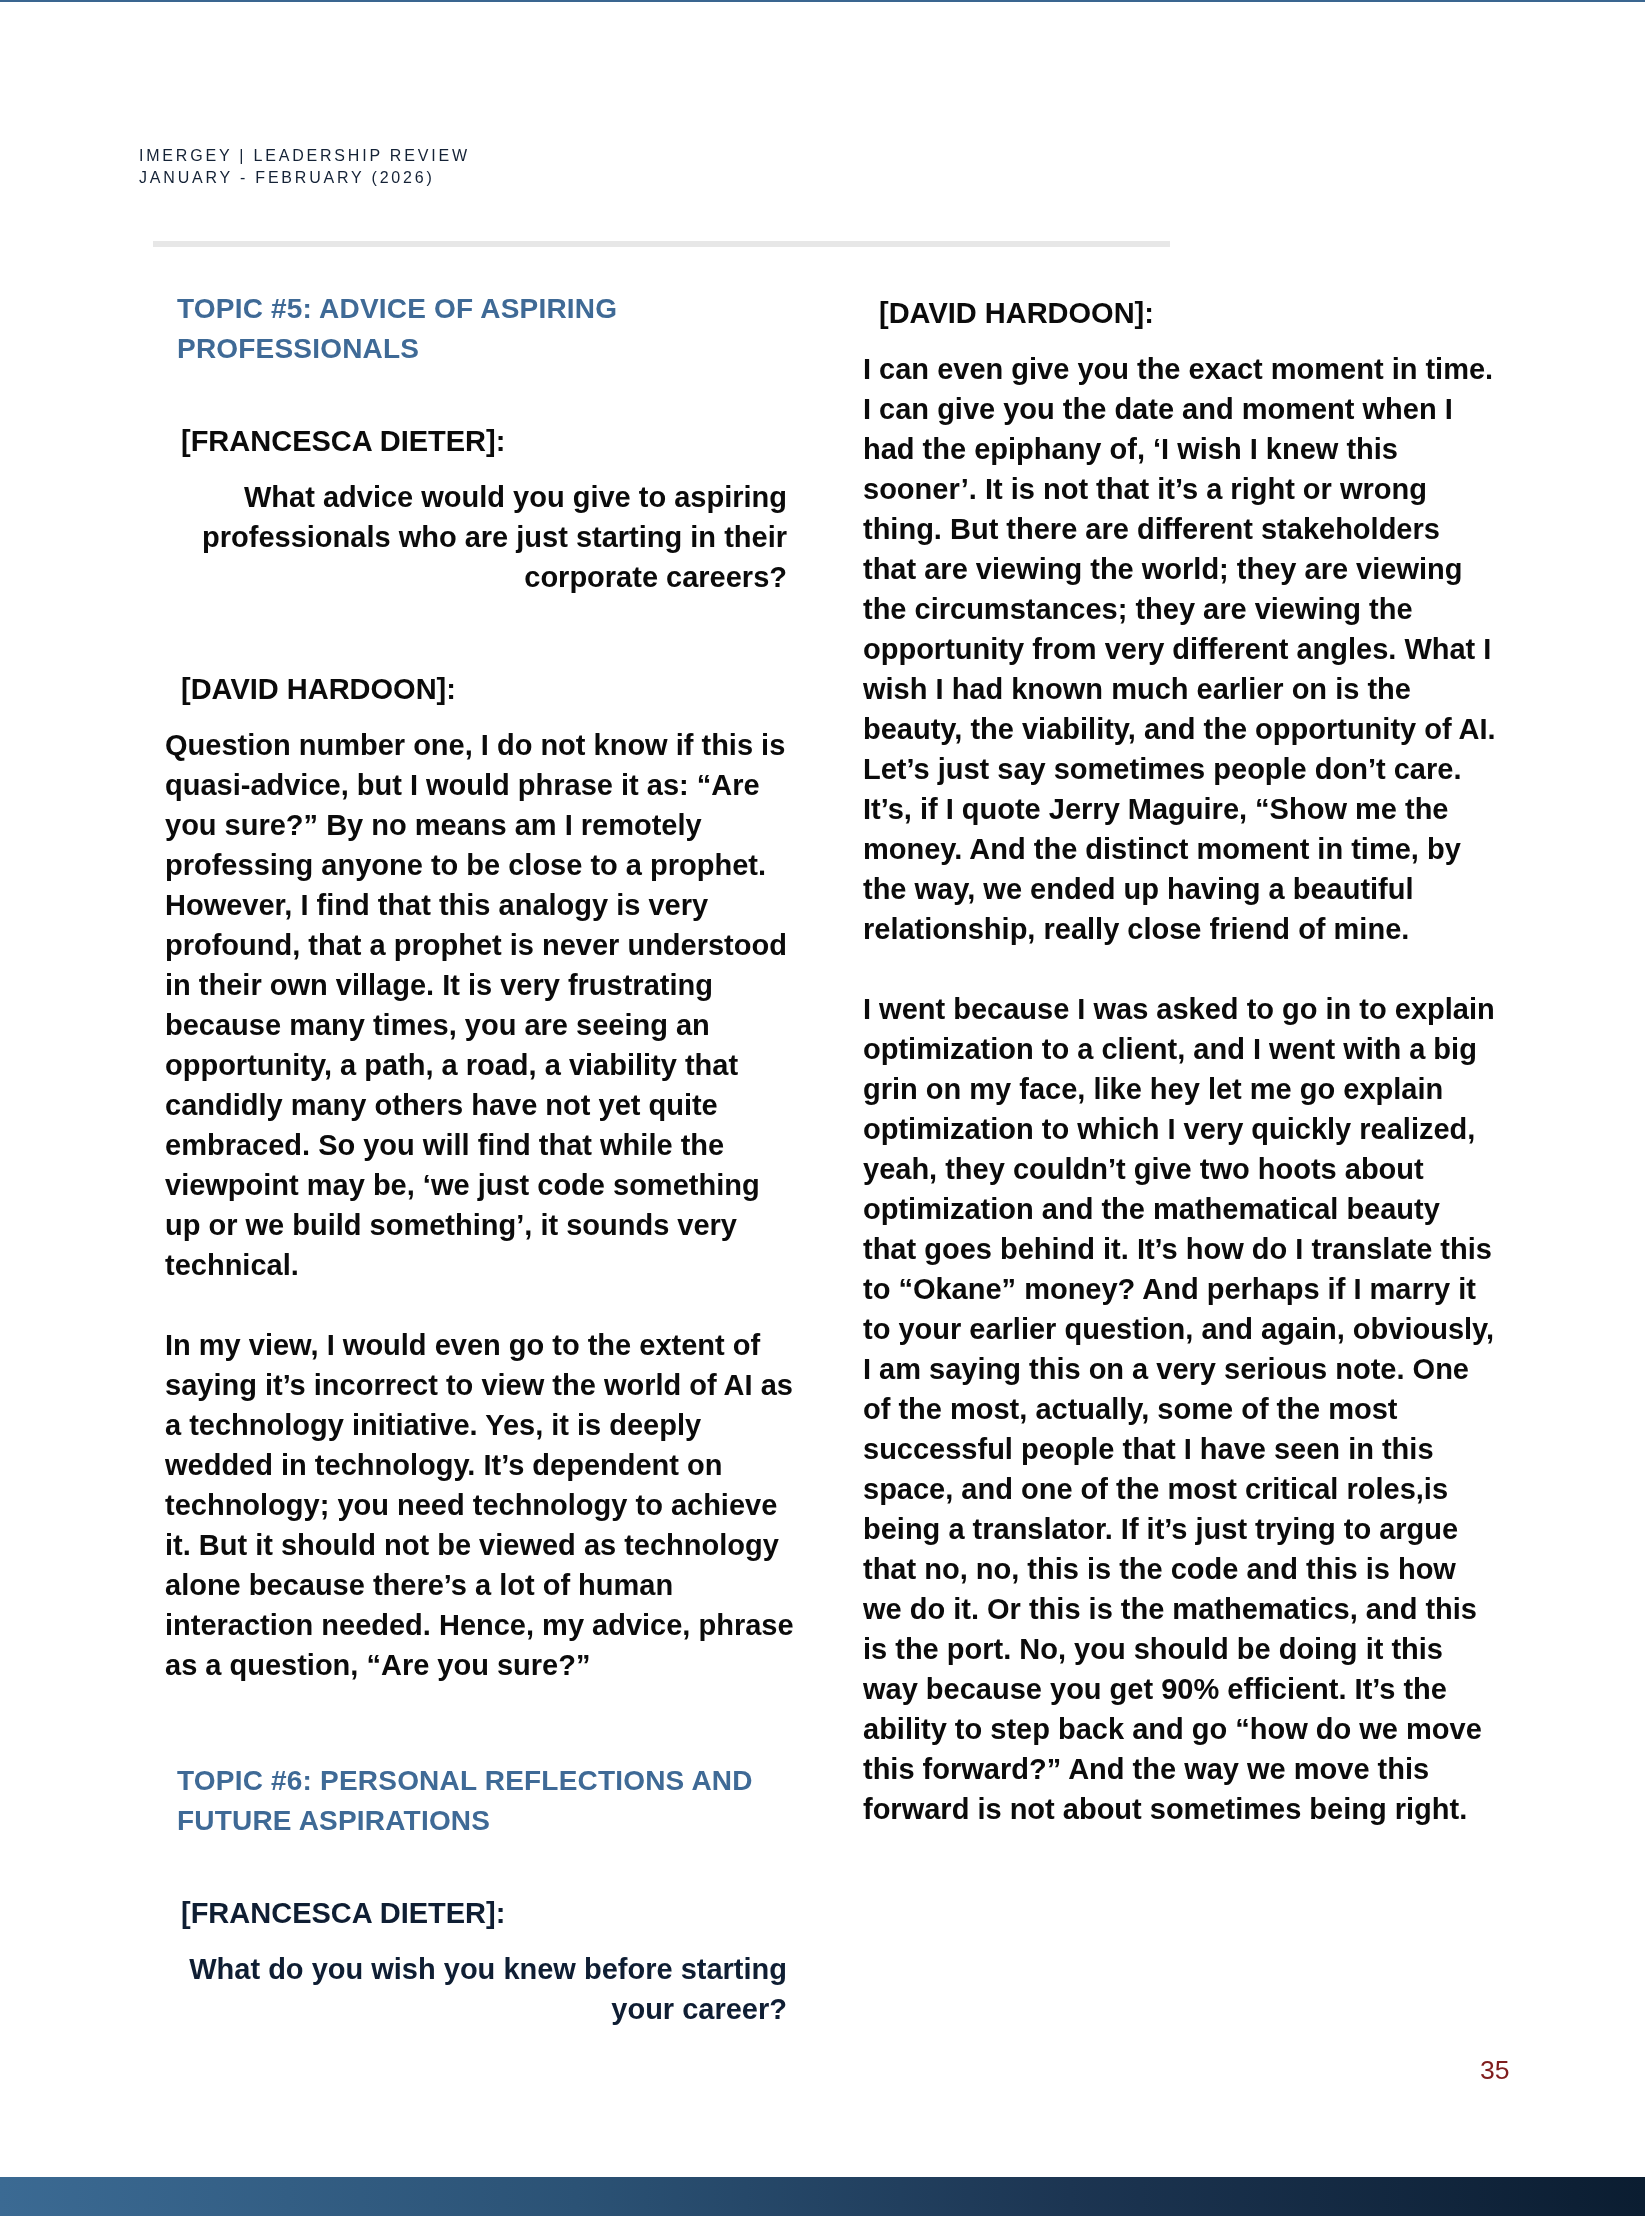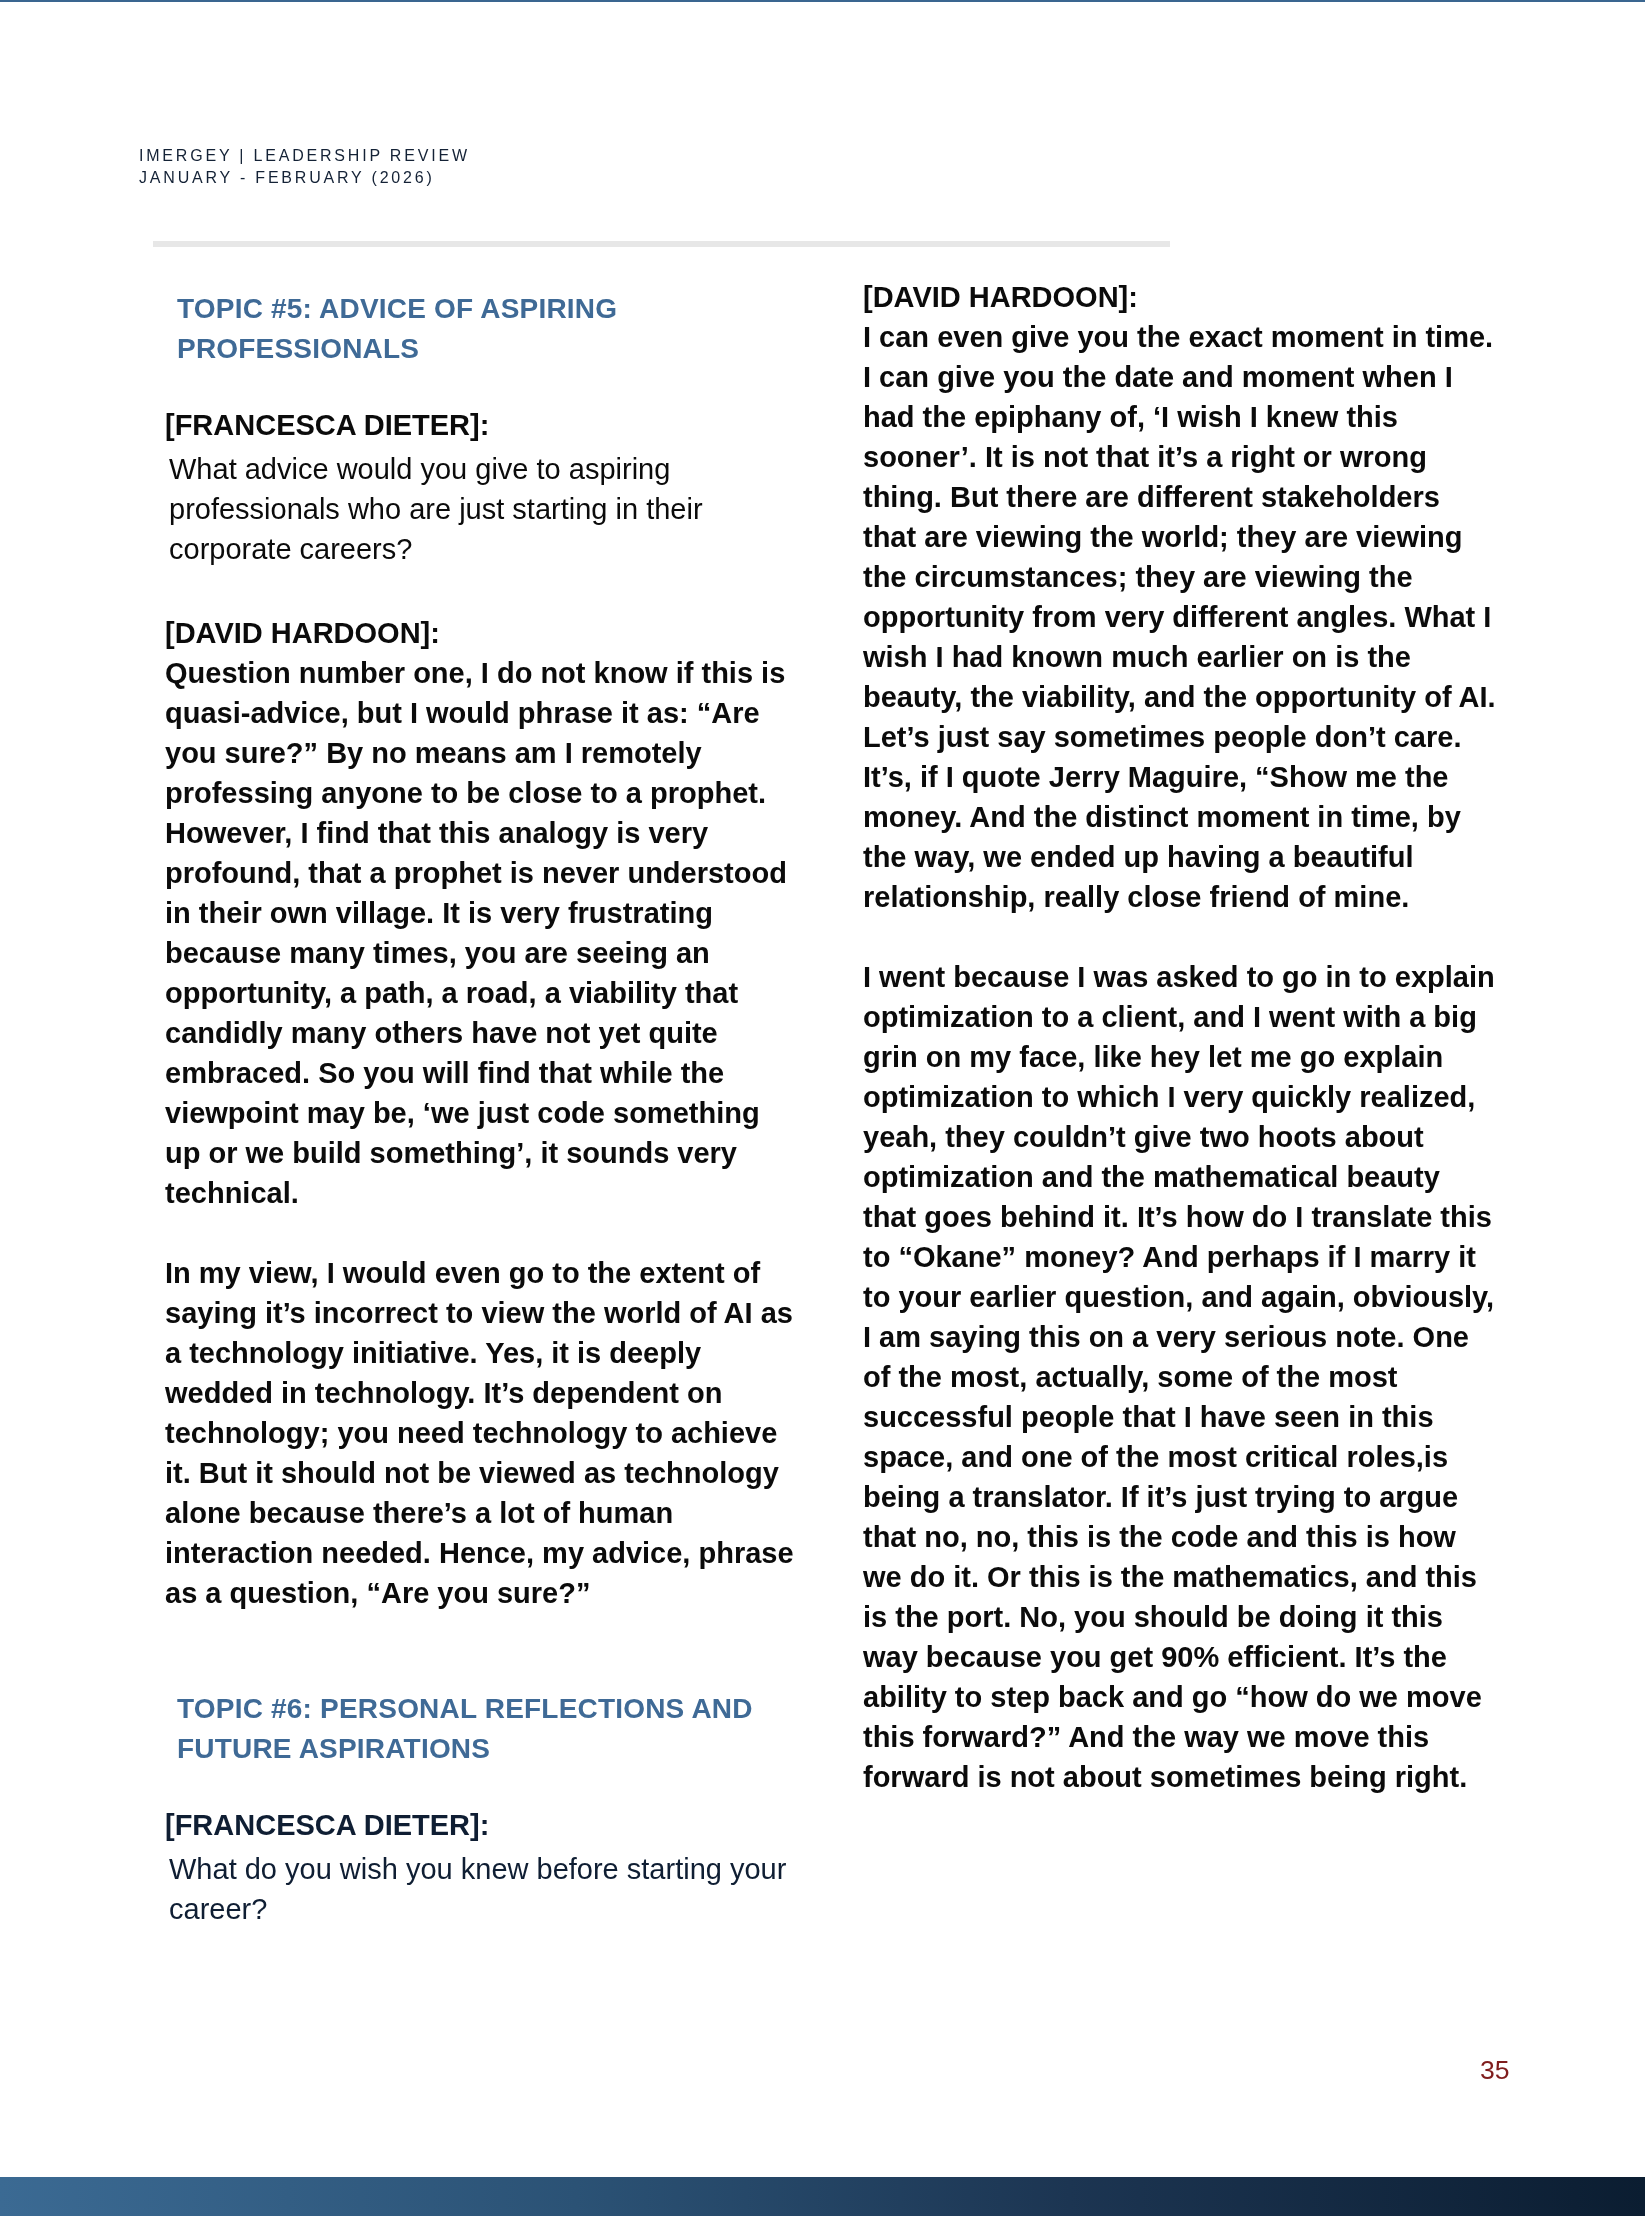--- a/index.html
+++ b/index.html
@@ -10,22 +10,22 @@
     color: #0b0b0b;
   }
   .top-rule { position: absolute; left: 0; top: 0; width: 1646px; height: 1.8px; background: #3a6690; }
   .masthead { position: absolute; left: 139px; top: 145px; font-size: 16px; letter-spacing: 2.8px;
     color: #142236; line-height: 22px; text-transform: uppercase; }
   .divider { position: absolute; left: 153px; top: 241px; width: 1017px; height: 6.2px; background: #e7e7e7; }
   .col { position: absolute; top: 277px; width: 638px; font-size: 29px; line-height: 40px; }
   .col.left { left: 165px; }
   .col.right { left: 863px; }
   .topic { color: #3f6a96; font-weight: bold; font-size: 28px; line-height: 40px; margin: 12px; letter-spacing: 0.2px; }
-  .speaker { font-weight: bold; margin: 0; }
-  .question { font-weight: normal; margin: 4px; }
+  .speaker { font-weight: bold; margin: 16px; }
+  .question { font-weight: bold; margin: 16px; text-align: right; }
   .para { margin: 0; font-weight: bold; }
   .gap-s { height: 24px; }
   .gap-m { height: 40px; }
   .navy { color: #0f1e33; }
   .page-number { position: absolute; left: 1480px; top: 2055px; font-size: 26.6px; color: #7f1d1d; }
   .footer-bar { position: absolute; left: 0; top: 2177px; width: 1646px; height: 40px;
     background: linear-gradient(90deg, #3b6a93 0%, #2b5275 35%, #1c3552 65%, #0b1d31 100%); }
 </style>
 </head>
 <body>

